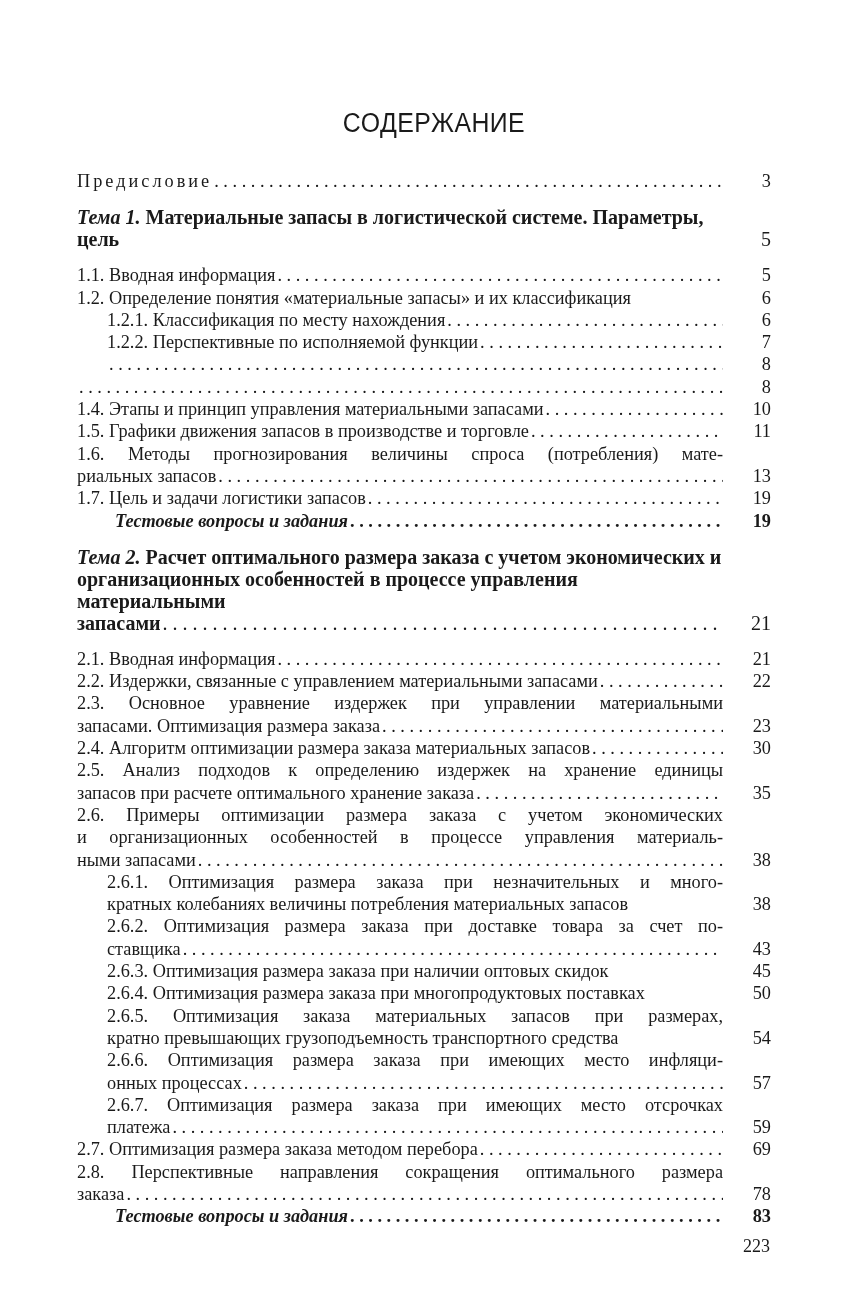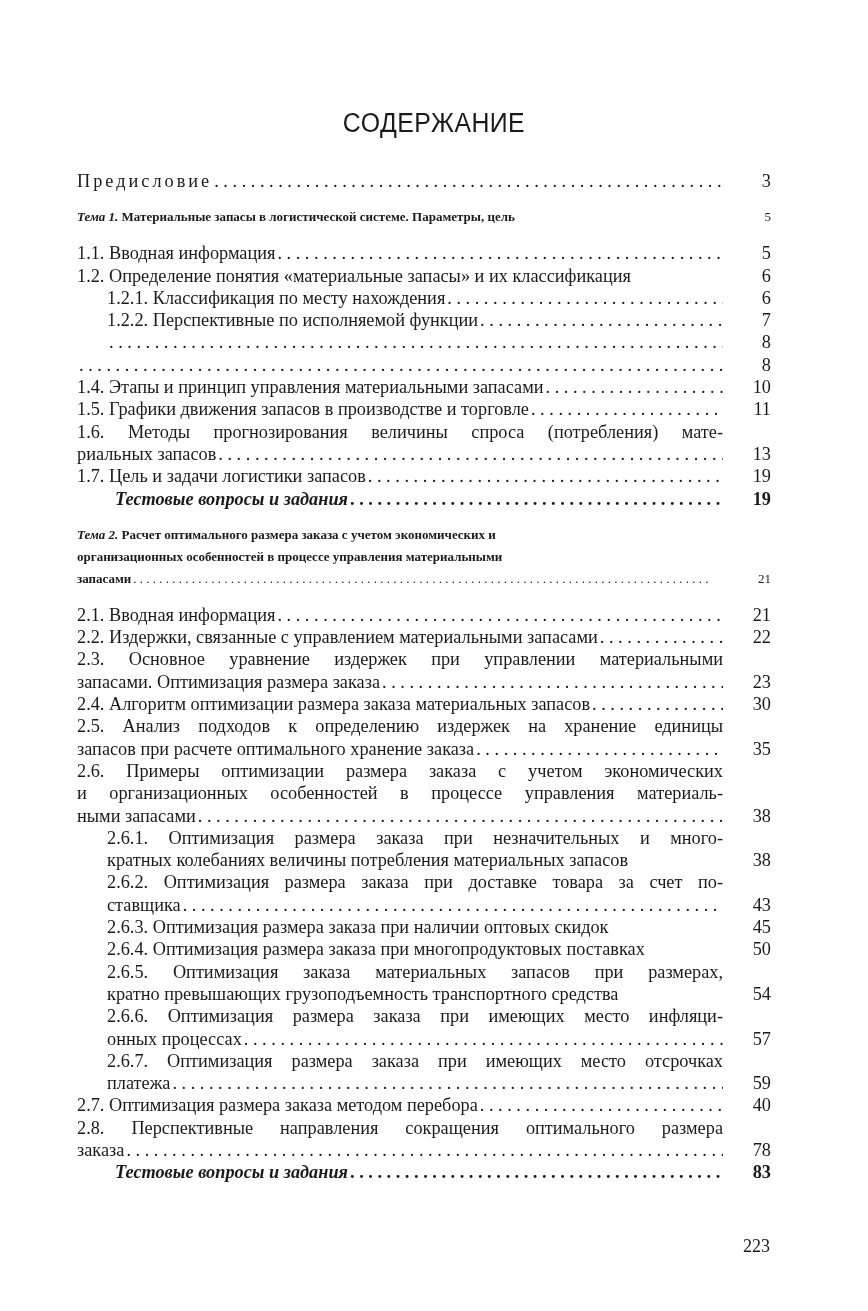--- a/index.html
+++ b/index.html
@@ -11,21 +11,21 @@
   .toc { position:absolute; left:77px; width:694px; top:170px; font-size:18.3px; line-height:22.3px; }
   .row { position:relative; padding-right:48px; }
   .row .pg { position:absolute; right:0; bottom:0; width:40px; text-align:right; }
   .line { display:flex; align-items:flex-end; }
   .line .txt { white-space:nowrap;text-align:right; }
   .line .dots { flex:1; overflow:hidden; white-space:nowrap; letter-spacing:4px; margin-left:2px; }
   .line .dots::after { content:". . . . . . . . . . . . . . . . . . . . . . . . . . . . . . . . . . . . . . . . . . . . . . . . . . . . . . . . . . . . . . . . . . . . . . . . . . . . . . . . . . . . . . . . ."; letter-spacing:0; }
   .just { text-align:justify; text-align-last:justify; }
   .ind1 { padding-left:30px; }
   .ind2 { padding-left:38px;font-weight:bold; }
-  .topic { font-weight:bold; font-size:13px; line-height:22px; transform-origin:left; }
+  .topic { font-weight:bold; font-size:20px; line-height:22px; transform-origin:left; }
   .topic .it { font-style:italic; }
   .it { font-style:italic; }
   .spaced { letter-spacing:3px; }
   .gap-m { height:14px; }
   .pagenum { position:absolute; right:98px; top:1196px; font-size:18px;margin-top:40px; }
 </style>
 </head>
 <body>
 
 <div class="title">СОДЕРЖАНИЕ</div>
@@ -229,21 +229,21 @@
         <span class="txt">платежа</span>
         <span class="dots"></span>
       </div>
     <span class="pg">59</span>
   </div>
   <div class="row">
     <div class="line">
         <span class="txt">2.7. Оптимизация размера заказа методом перебора</span>
         <span class="dots"></span>
       </div>
-    <span class="pg">40</span>
+    <span class="pg">69</span>
   </div>
   <div class="row">
     <div class="just">2.8. Перспективные направления сокращения оптимального размера</div>
     <div class="line">
         <span class="txt">заказа</span>
         <span class="dots"></span>
       </div>
     <span class="pg">78</span>
   </div>
   <div class="row ind2">

